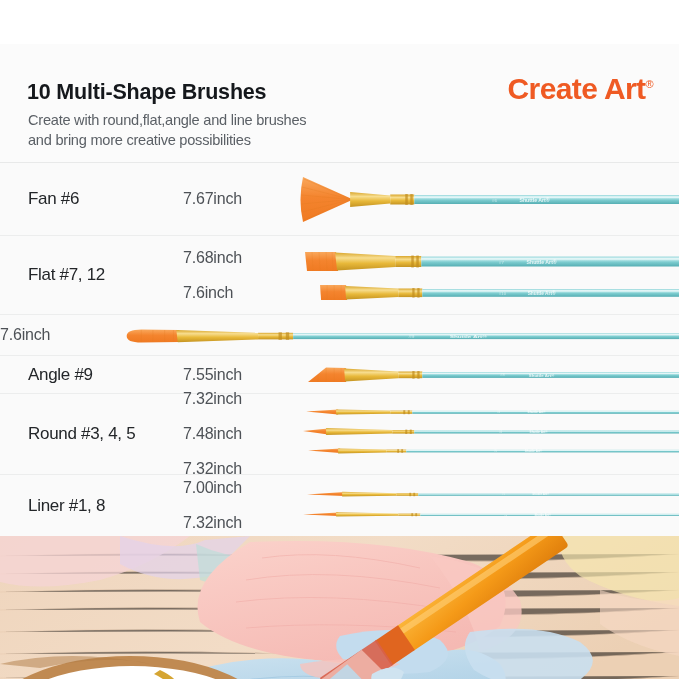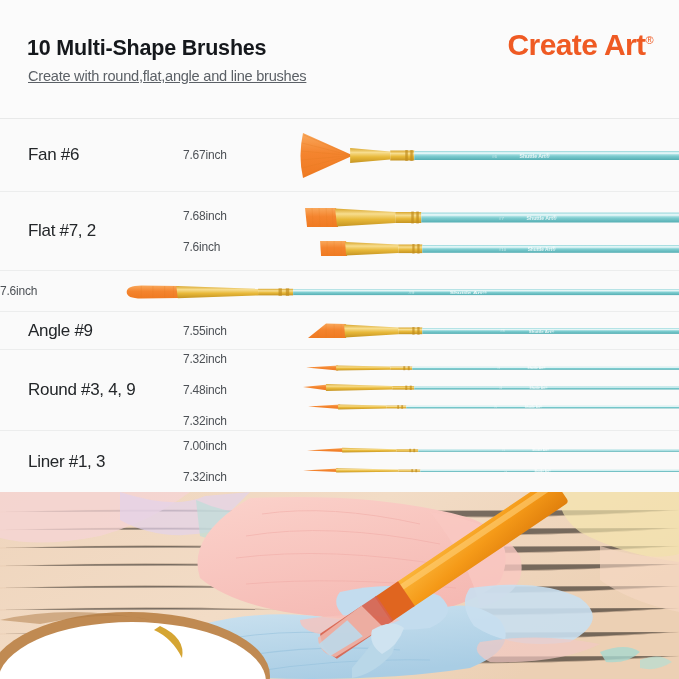--- a/index.html
+++ b/index.html
@@ -5,30 +5,30 @@
   * { margin:0; padding:0; box-sizing:border-box; }
   html, body {
     width:679px; height:679px;
     background:#ffffff;
     font-family:"Liberation Sans", sans-serif;
     overflow:hidden;
   }
   .page { position:relative; width:679px; height:679px; background:#fbfbfb; }
 
   
-  .header { position:relative; height:118px; background:#fbfbfb; }
+  .header { position:relative; height:118px; background:#fbfbfb;margin-top:44px; }
   .title {
     position:absolute; left:27px; top:36px;
     font-size:21.5px; font-weight:bold; color:#15181c;
     letter-spacing:-0.2px; white-space:nowrap;
   }
   .subtitle {
     position:absolute; left:28px; top:66px;
     font-size:14.6px; color:#5b6066; line-height:20px;
-    letter-spacing:-0.25px; white-space:nowrap;text-decoration:underline;
+    letter-spacing:-0.25px; white-space:nowrap;
   }
   .subtitle span { display:block; }
   .logo {
     position:absolute; right:26px; top:28px;
     font-size:30px; font-weight:bold; color:#ef5a23;
     letter-spacing:-0.6px; white-space:nowrap;
   }
   .logo .reg { font-size:11px; vertical-align:super; font-weight:normal; }
 
   
@@ -45,21 +45,21 @@
     padding-left:28px;
     font-size:17px; color:#232629; letter-spacing:-0.3px;
     white-space:nowrap;
   }
   .row .sizes {
     width:115px; flex:0 0 115px;
     display:flex; flex-direction:column; justify-content:center;
     gap:17px;
   }
   .row .sizes .sz {
-    font-size:12px; color:#4d5156; letter-spacing:-0.2px;
+    font-size:16px; color:#4d5156; letter-spacing:-0.2px;
     white-space:nowrap;
   }
   .row .art { position:relative; flex:1 1 auto; align-self:stretch; }
 
   
   .brush { position:absolute; left:0; right:-20px; }
   .brush svg { display:block; width:100%; height:100%; }
 
   
   .photo {
@@ -71,20 +71,21 @@
 </style>
 </head>
 <body>
 
 <div class="page">
 
   <div class="header">
     <div class="title">10 Multi-Shape Brushes</div>
     <div class="subtitle">
       <span>Create with round,flat,angle and line brushes</span>
+      <span>and bring more creative possibilities</span>
     </div>
     <div class="logo"><span>Create Art</span><span class="reg">®</span></div>
   </div>
 
   <div class="spec">
 
     <div class="row" style="height:73px">
       <div class="name">Fan #6</div>
       <div class="sizes">
         <div class="sz">7.67inch</div>
@@ -130,21 +131,21 @@
             <rect x="116" y="24" width="284" height="9" fill="url(#gTeal)"></rect>
             <rect x="116" y="25.2" width="284" height="1.6" fill="#ffffff" opacity=".55"></rect>
             <text x="236" y="31.2" font-family="Liberation Sans, sans-serif" font-size="5.2" font-weight="bold" fill="#ffffff" opacity=".82" text-anchor="middle">Shuttle Art®</text>
             <text x="196" y="31" font-family="Liberation Sans, sans-serif" font-size="4.4" fill="#ffffff" opacity=".6" text-anchor="middle">#6</text>
           </svg>
         </div>
       </div>
     </div>
 
     <div class="row" style="height:79px">
-      <div class="name">Flat #7, 2</div>
+      <div class="name">Flat #7, 12</div>
       <div class="sizes">
         <div class="sz">7.68inch</div>
         <div class="sz">7.6inch</div>
       </div>
       <div class="art">
         <div class="brush" style="top:7px;height:66px">
           <svg viewBox="0 0 400 66" preserveAspectRatio="none">
 
             <g>
               <path d="M7 9 L38 9 L40 28 L9 28 Z" fill="url(#gBris)"></path>
@@ -234,21 +235,21 @@
             <rect x="124" y="10" width="276" height="5.9" fill="url(#gTeal)"></rect>
             <rect x="124" y="10.8" width="276" height="1.2" fill="#ffffff" opacity=".55"></rect>
             <text x="243" y="14.6" font-family="Liberation Sans, sans-serif" font-size="4.4" font-weight="bold" fill="#ffffff" opacity=".82" text-anchor="middle">Shuttle Art®</text>
             <text x="204" y="14.5" font-family="Liberation Sans, sans-serif" font-size="3.9" fill="#ffffff" opacity=".6" text-anchor="middle">#8</text>
           </svg>
         </div>
       </div>
     </div>
 
     <div class="row" style="height:81px">
-      <div class="name">Round #3, 4, 9</div>
+      <div class="name">Round #3, 4, 5</div>
       <div class="sizes">
         <div class="sz">7.32inch</div>
         <div class="sz">7.48inch</div>
         <div class="sz">7.32inch</div>
       </div>
       <div class="art">
         <div class="brush" style="top:8px;height:66px">
           <svg viewBox="0 0 400 66" preserveAspectRatio="none">
 
             <g>
@@ -285,21 +286,21 @@
               <rect x="108" y="48.1" width="292" height=".7" fill="#ffffff" opacity=".55"></rect>
               <text x="235" y="50.1" font-family="Liberation Sans, sans-serif" font-size="3" font-weight="bold" fill="#ffffff" opacity=".82" text-anchor="middle">Shuttle Art®</text>
               <text x="197" y="50" font-family="Liberation Sans, sans-serif" font-size="2.7" fill="#ffffff" opacity=".6" text-anchor="middle">#5</text>
             </g>
           </svg>
         </div>
       </div>
     </div>
 
     <div class="row" style="height:62px">
-      <div class="name">Liner #1, 3</div>
+      <div class="name">Liner #1, 8</div>
       <div class="sizes">
         <div class="sz">7.00inch</div>
         <div class="sz">7.32inch</div>
       </div>
       <div class="art">
         <div class="brush" style="top:9px;height:46px">
           <svg viewBox="0 0 400 46" preserveAspectRatio="none">
 
             <g>
               <path d="M9 10.5 L46 8 L46 12 Z" fill="url(#gBris)"></path>

